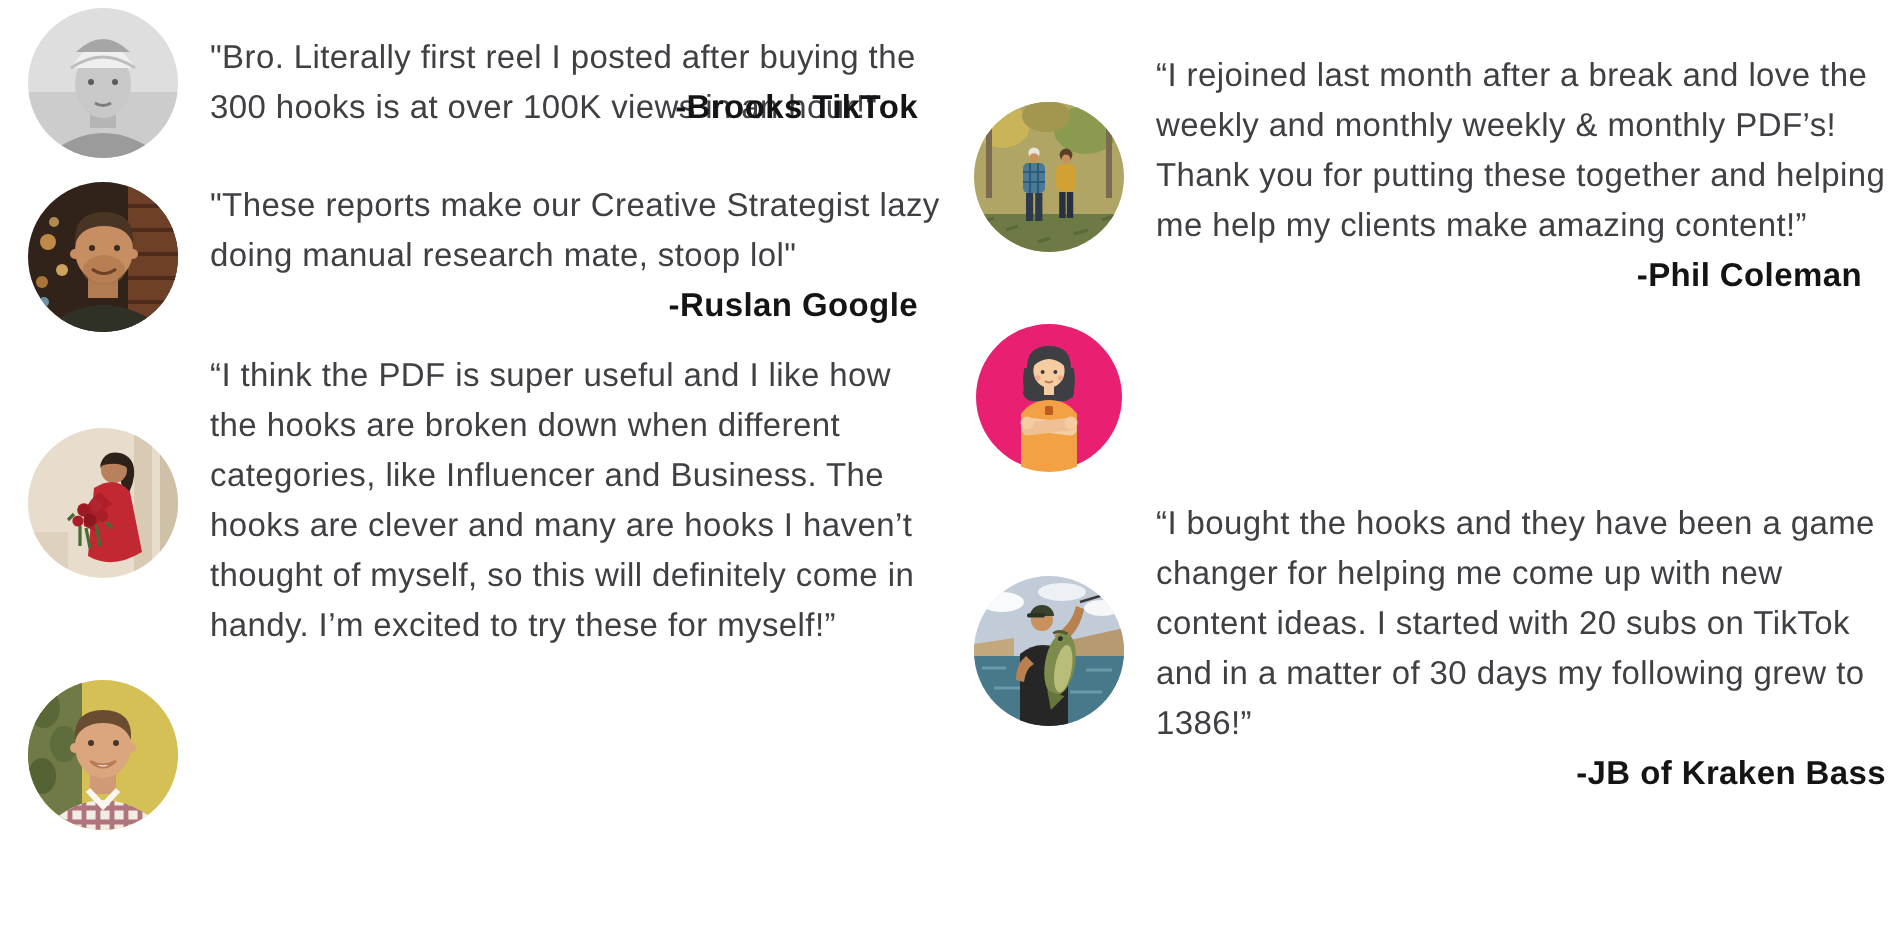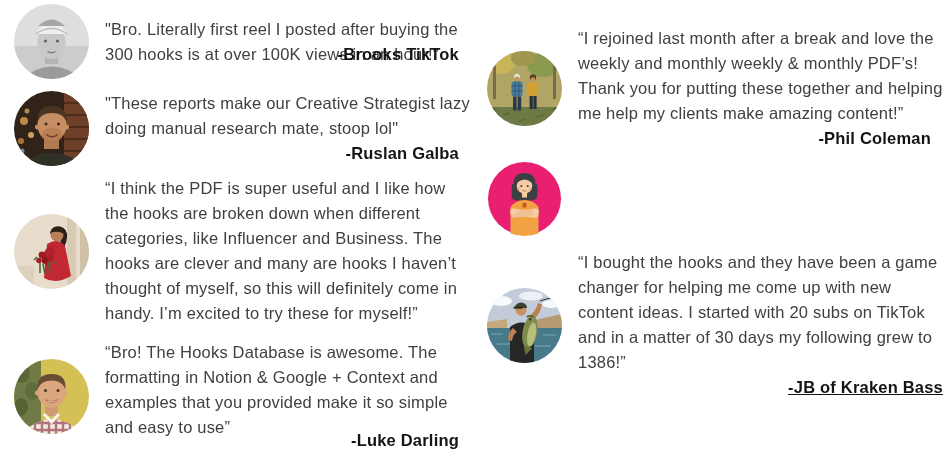--- a/index.html
+++ b/index.html
@@ -49,21 +49,21 @@
     font-weight: 700;
     font-size: 16.5px;
     line-height: 25px;
     color: #141416;
     text-align: right;
     padding-right: 14px;
     letter-spacing: 0.2px;
   }
   .attribution.inline { margin-top: -25px; }
   .attribution.inline-low { margin-top: -12px; }
-  .attribution.flush { padding-right: 2px; text-decoration: underline; }
+  .attribution.flush { padding-right: 2px; }
 </style>
 </head>
 <body>
 
 <div class="wall">
 
   <div class="col col-left">
 
     <div class="testimonial mb12">
       <span class="avatar">
@@ -105,21 +105,21 @@
           <path d="M23.5 31 q-1 -16 14.5 -16 q15.5 0 14.5 16 q-3 -9 -14.5 -9 q-11.5 0 -14.5 9 Z" fill="#4a3423"></path>
           <circle cx="23.5" cy="36" r="2.5" fill="#c78e63"></circle>
           <circle cx="52.5" cy="36" r="2.5" fill="#c78e63"></circle>
           <circle cx="32" cy="33" r="1.5" fill="#3c2a1c"></circle>
           <circle cx="44.5" cy="33" r="1.5" fill="#3c2a1c"></circle>
           <path d="M32 43.5 q6 4.5 12 0" stroke="#6e4228" stroke-width="1.5" fill="none"></path>
         </svg>
       </span>
       <div class="content">
         <p class="quote">"These reports make our Creative Strategist lazy doing manual research mate, stoop lol"</p>
-        <div class="attribution">-Ruslan Galba</div>
+        <div class="attribution">-Ruslan Google</div>
       </div>
     </div>
 
     <div class="testimonial mb14">
       <span class="avatar">
         <svg viewBox="0 0 75 75">
           <rect width="75" height="75" fill="#e8ddcc"></rect>
           <rect x="53" width="9" height="75" fill="#d9cab3"></rect>
           <rect x="66" width="9" height="75" fill="#cfc0a8"></rect>
           <rect x="0" y="52" width="20" height="23" fill="#ded2bf"></rect>
@@ -164,24 +164,20 @@
           <path d="M30 55 l7.5 8 l7.5 -8" stroke="#faf7f0" stroke-width="3" fill="none"></path>
           <ellipse cx="37.5" cy="33" rx="14" ry="16" fill="#dba57e"></ellipse>
           <circle cx="23.5" cy="34" r="2.5" fill="#dba57e"></circle>
           <circle cx="51.5" cy="34" r="2.5" fill="#dba57e"></circle>
           <path d="M23.5 30 q-1 -15 14 -15 q15 0 14 15 q-3.5 -8.5 -14 -8.5 q-10.5 0 -14 8.5 Z" fill="#6a4c33"></path>
           <circle cx="31.5" cy="31.5" r="1.5" fill="#45362a"></circle>
           <circle cx="44" cy="31.5" r="1.5" fill="#45362a"></circle>
           <path d="M31 40.5 q6.5 6.5 13 0 q-6.5 3.5 -13 0 Z" fill="#ffffff" stroke="#b97a52" stroke-width="1"></path>
         </svg>
       </span>
-      <div class="content">
-        <p class="quote">“Bro! The Hooks Database is awesome. The formatting in Notion &amp; Google + Context and examples that you provided make it so simple and easy to use”</p>
-        <div class="attribution inline-low">-Luke Darling</div>
-      </div>
     </div>
 
   </div>
 
   <div class="col col-right">
 
     <div class="testimonial mb10">
       <span class="avatar">
         <svg viewBox="0 0 75 75">
           <rect width="75" height="75" fill="#b0a565"></rect>

